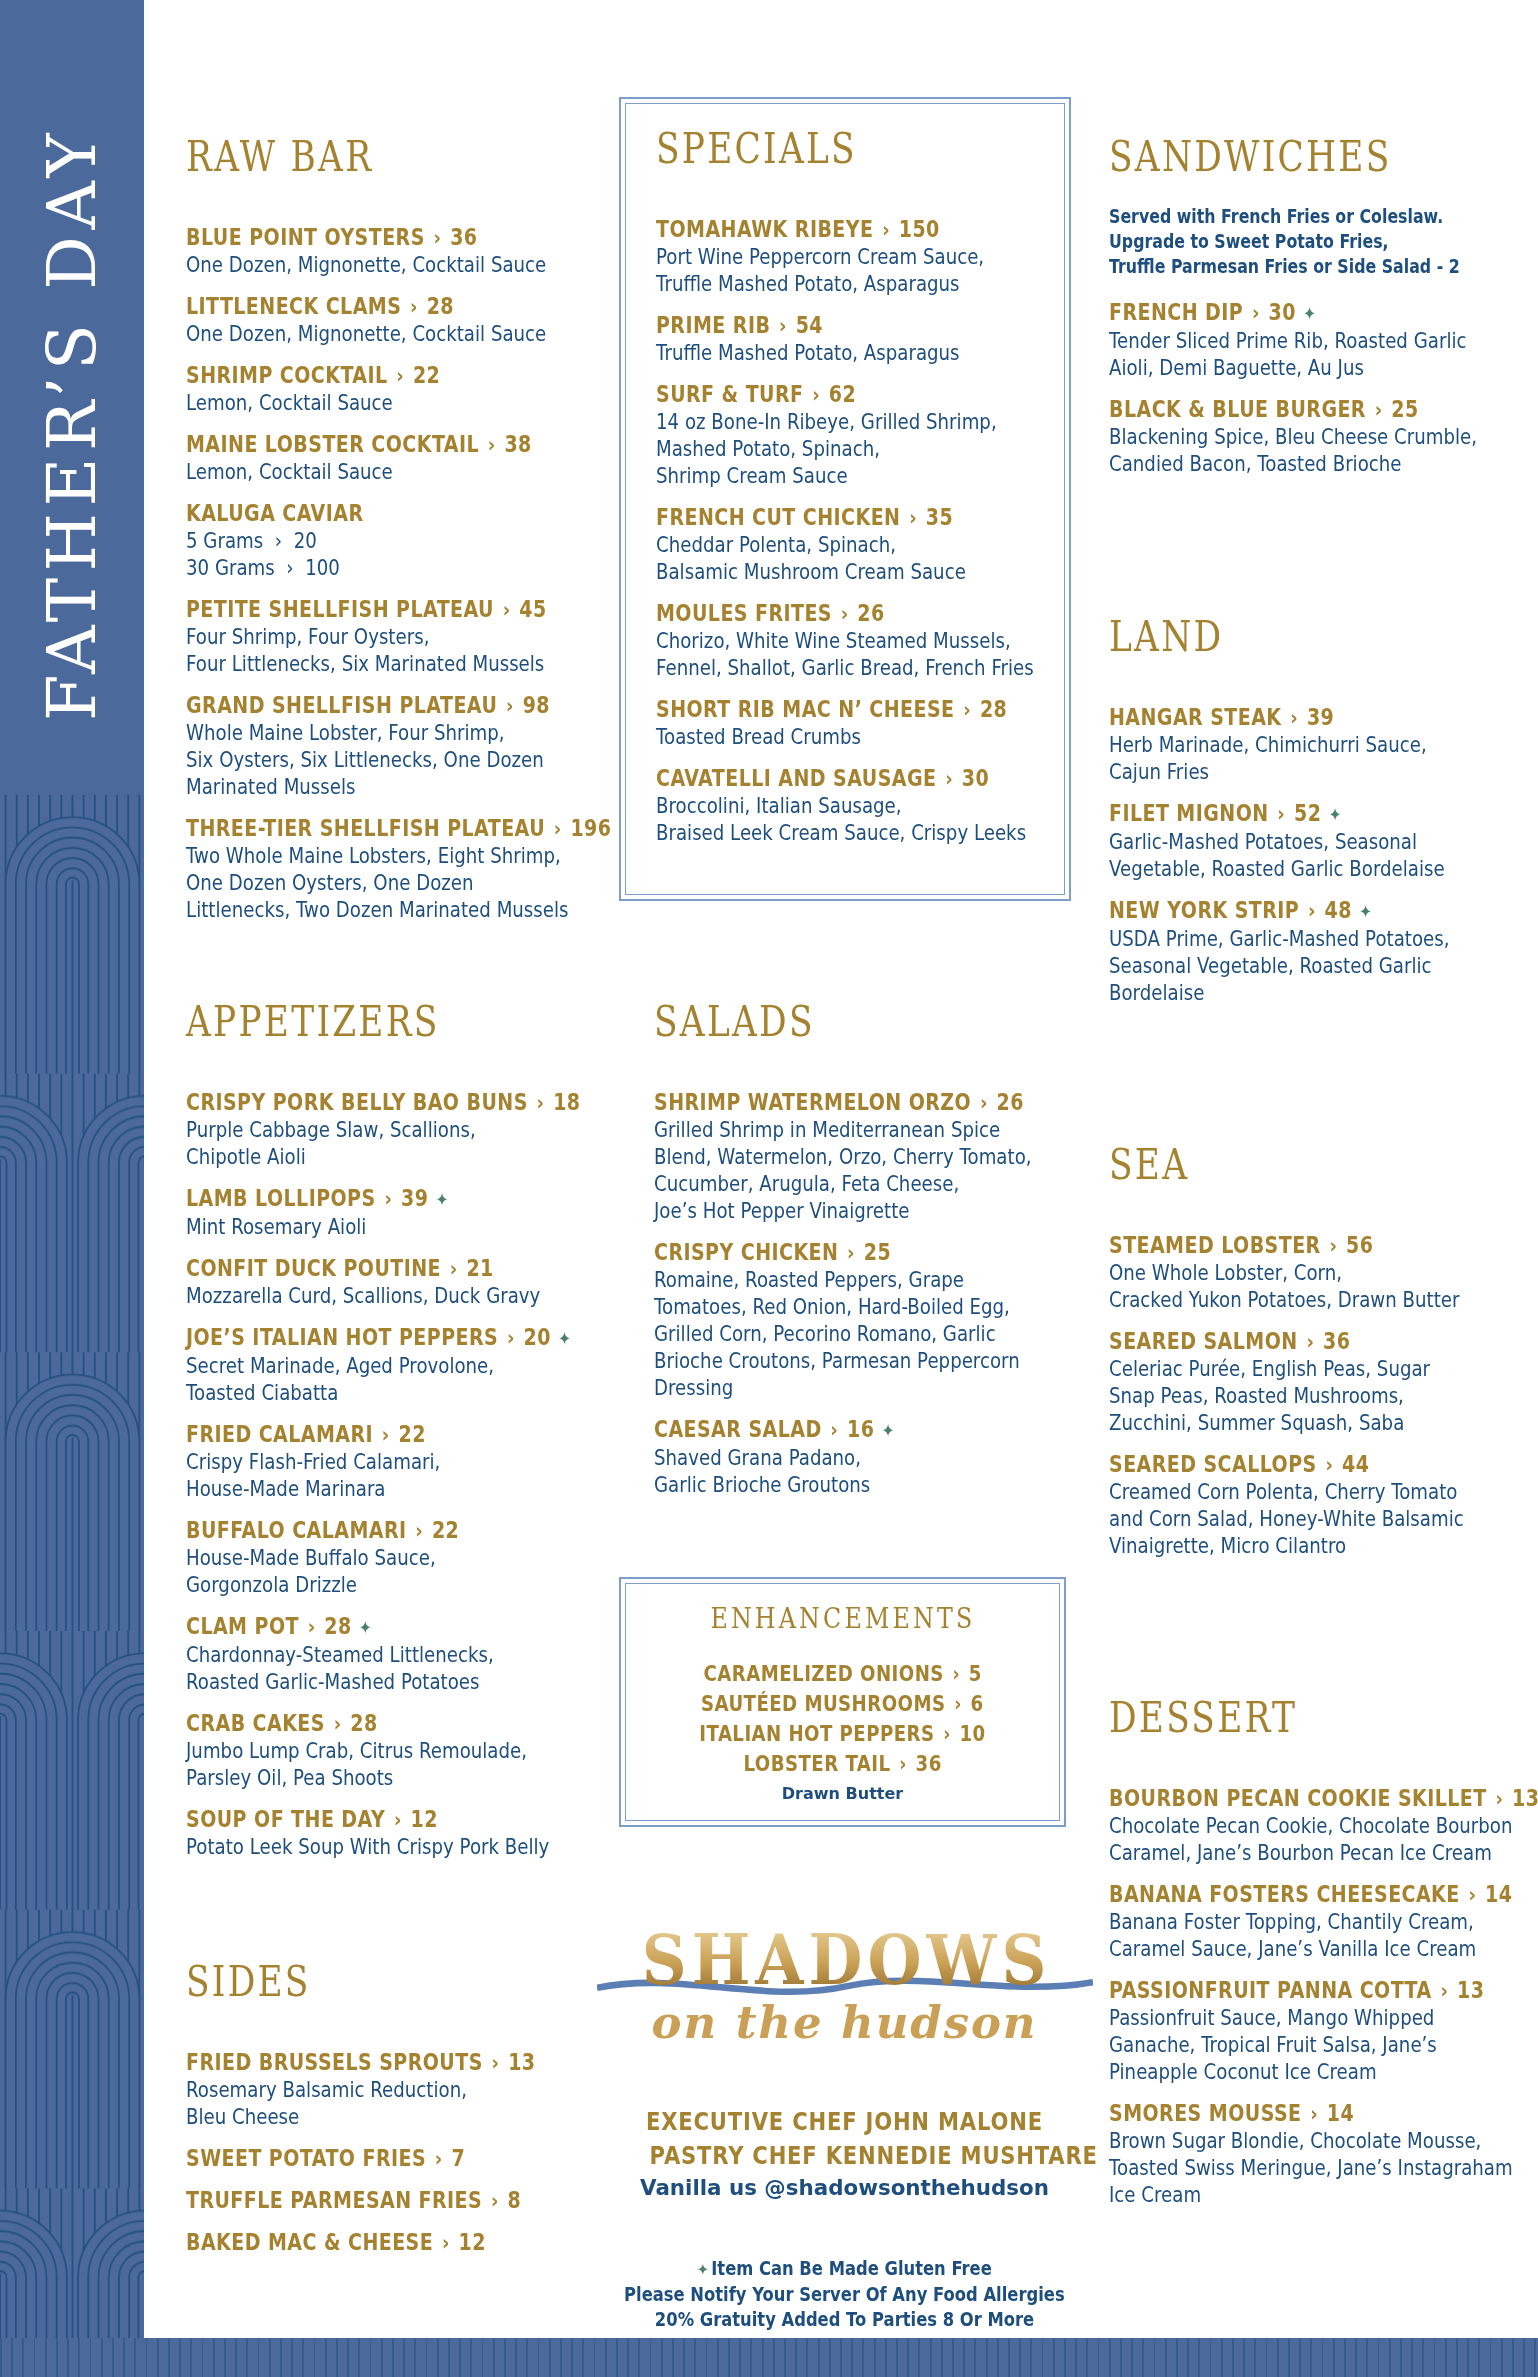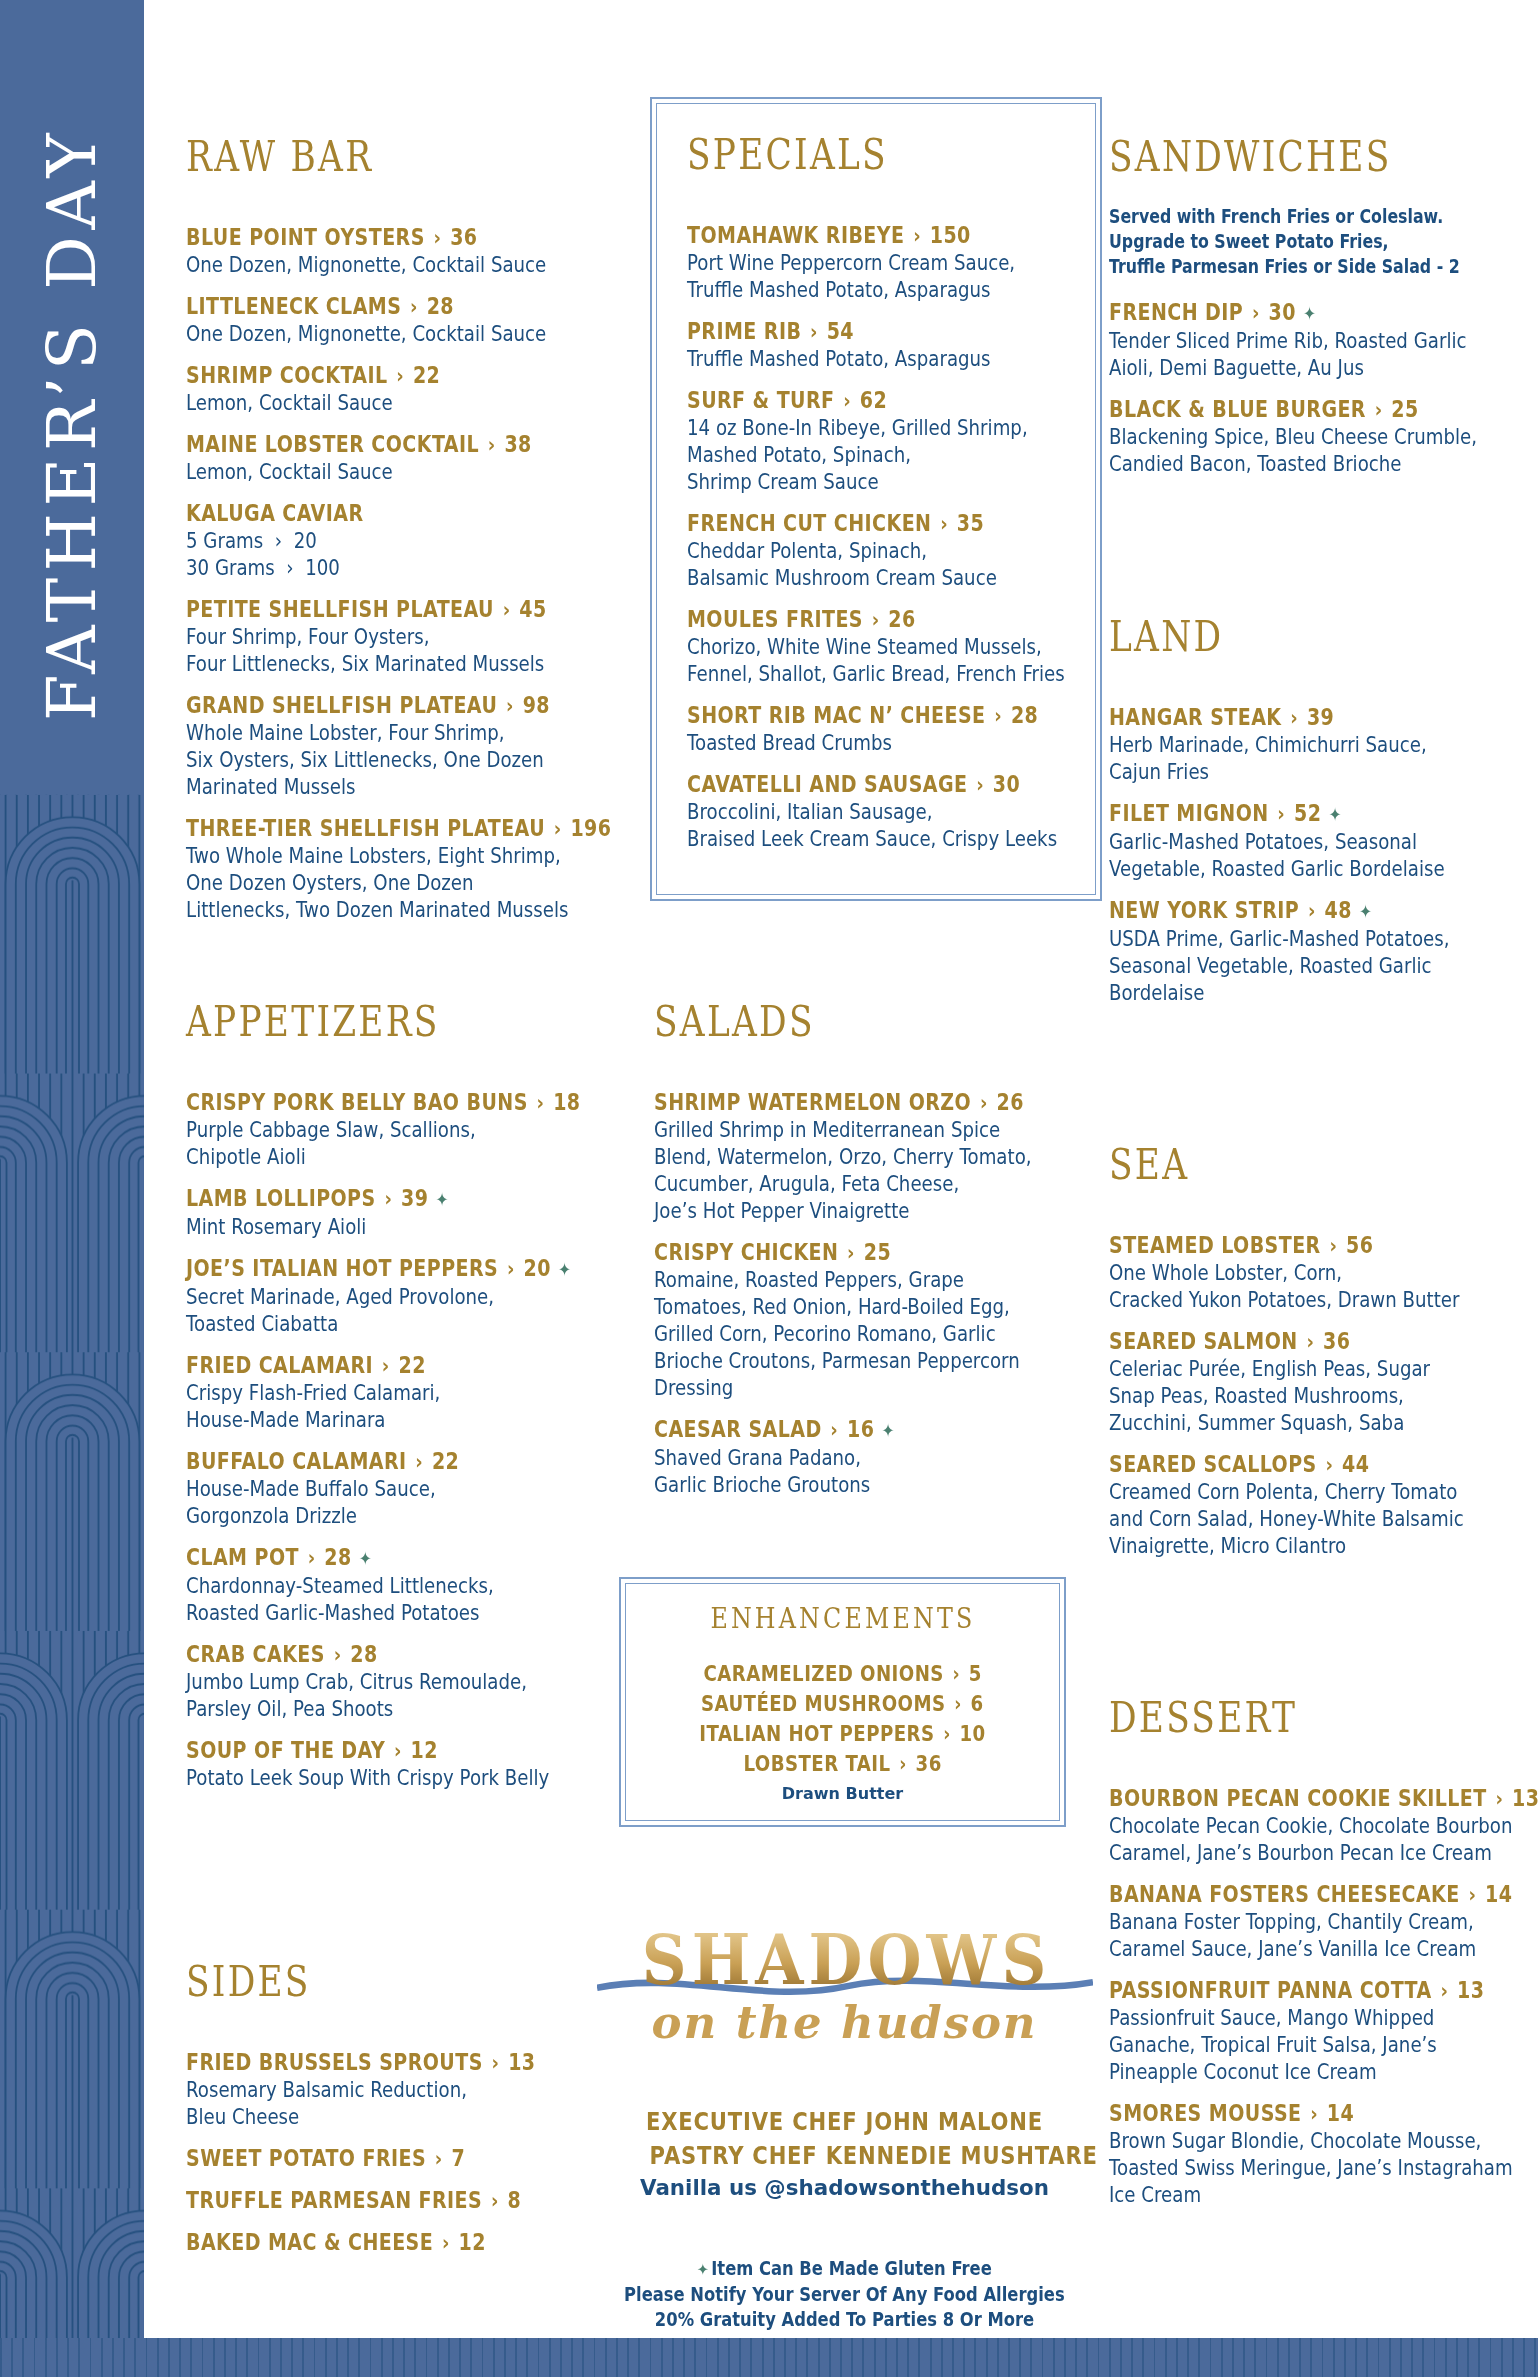--- a/index.html
+++ b/index.html
@@ -40,21 +40,21 @@
   .gf{color:var(--teal);margin-left:8.4px;font-size:.82em;}
   .item-desc{display:block;transform:scaleX(.85);transform-origin:left top;
     white-space:pre;color:var(--navy);font-weight:500;font-size:21.4px;line-height:27px;}
   .note{display:block;transform:scaleX(.85);transform-origin:left top;white-space:pre;
     color:var(--navy);font-weight:bold;font-size:18.6px;line-height:25px;margin:-20.5px 0 20.5px 0;}
 
   
   .dbox{border:2.8px solid var(--boxblue);}
   .dbox-inner{position:absolute;inset:3.7px;border:0.9px solid var(--boxblue);pointer-events:none;}
 
-  #sec-specials{left:650px;top:97px;width:452px;height:804px;padding:30px 35px;}
+  #sec-specials{left:619px;top:97px;width:452px;height:804px;padding:24px 35px;}
   #sec-rawbar{left:186px;top:131px;width:420px;}
   #sec-appetizers{left:186px;top:996px;width:420px;}
   #sec-sides{left:186px;top:1956px;width:420px;}
   #sec-salads{left:654px;top:996px;width:429px;}
   #sec-sandwiches{left:1109px;top:131px;width:424px;}
   #sec-land{left:1109px;top:611px;width:424px;}
   #sec-sea{left:1109px;top:1139px;width:424px;}
   #sec-dessert{left:1109px;top:1692px;width:424px;}
 
   
@@ -127,20 +127,21 @@
 One Dozen Oysters, One Dozen
 Littlenecks, Two Dozen Marinated Mussels</div></div>
       </div>
   </div>
   <div class="sec" id="sec-appetizers">
     <h2>APPETIZERS</h2>
     <div class="items">
         <div class="item"><div class="item-name"><span>CRISPY PORK BELLY BAO BUNS</span><span class="sep">›</span><span class="pr">18</span></div><div class="item-desc">Purple Cabbage Slaw, Scallions,
 Chipotle Aioli</div></div>
         <div class="item"><div class="item-name"><span>LAMB LOLLIPOPS</span><span class="sep">›</span><span class="pr">39</span><span class="gf">✦</span></div><div class="item-desc">Mint Rosemary Aioli</div></div>
+        <div class="item"><div class="item-name"><span>CONFIT DUCK POUTINE</span><span class="sep">›</span><span class="pr">21</span></div><div class="item-desc">Mozzarella Curd, Scallions, Duck Gravy</div></div>
         <div class="item"><div class="item-name"><span>JOE’S ITALIAN HOT PEPPERS</span><span class="sep">›</span><span class="pr">20</span><span class="gf">✦</span></div><div class="item-desc">Secret Marinade, Aged Provolone,
 Toasted Ciabatta</div></div>
         <div class="item"><div class="item-name"><span>FRIED CALAMARI</span><span class="sep">›</span><span class="pr">22</span></div><div class="item-desc">Crispy Flash-Fried Calamari,
 House-Made Marinara</div></div>
         <div class="item"><div class="item-name"><span>BUFFALO CALAMARI</span><span class="sep">›</span><span class="pr">22</span></div><div class="item-desc">House-Made Buffalo Sauce,
 Gorgonzola Drizzle</div></div>
         <div class="item"><div class="item-name"><span>CLAM POT</span><span class="sep">›</span><span class="pr">28</span><span class="gf">✦</span></div><div class="item-desc">Chardonnay-Steamed Littlenecks,
 Roasted Garlic-Mashed Potatoes</div></div>
         <div class="item"><div class="item-name"><span>CRAB CAKES</span><span class="sep">›</span><span class="pr">28</span></div><div class="item-desc">Jumbo Lump Crab, Citrus Remoulade,
 Parsley Oil, Pea Shoots</div></div>

